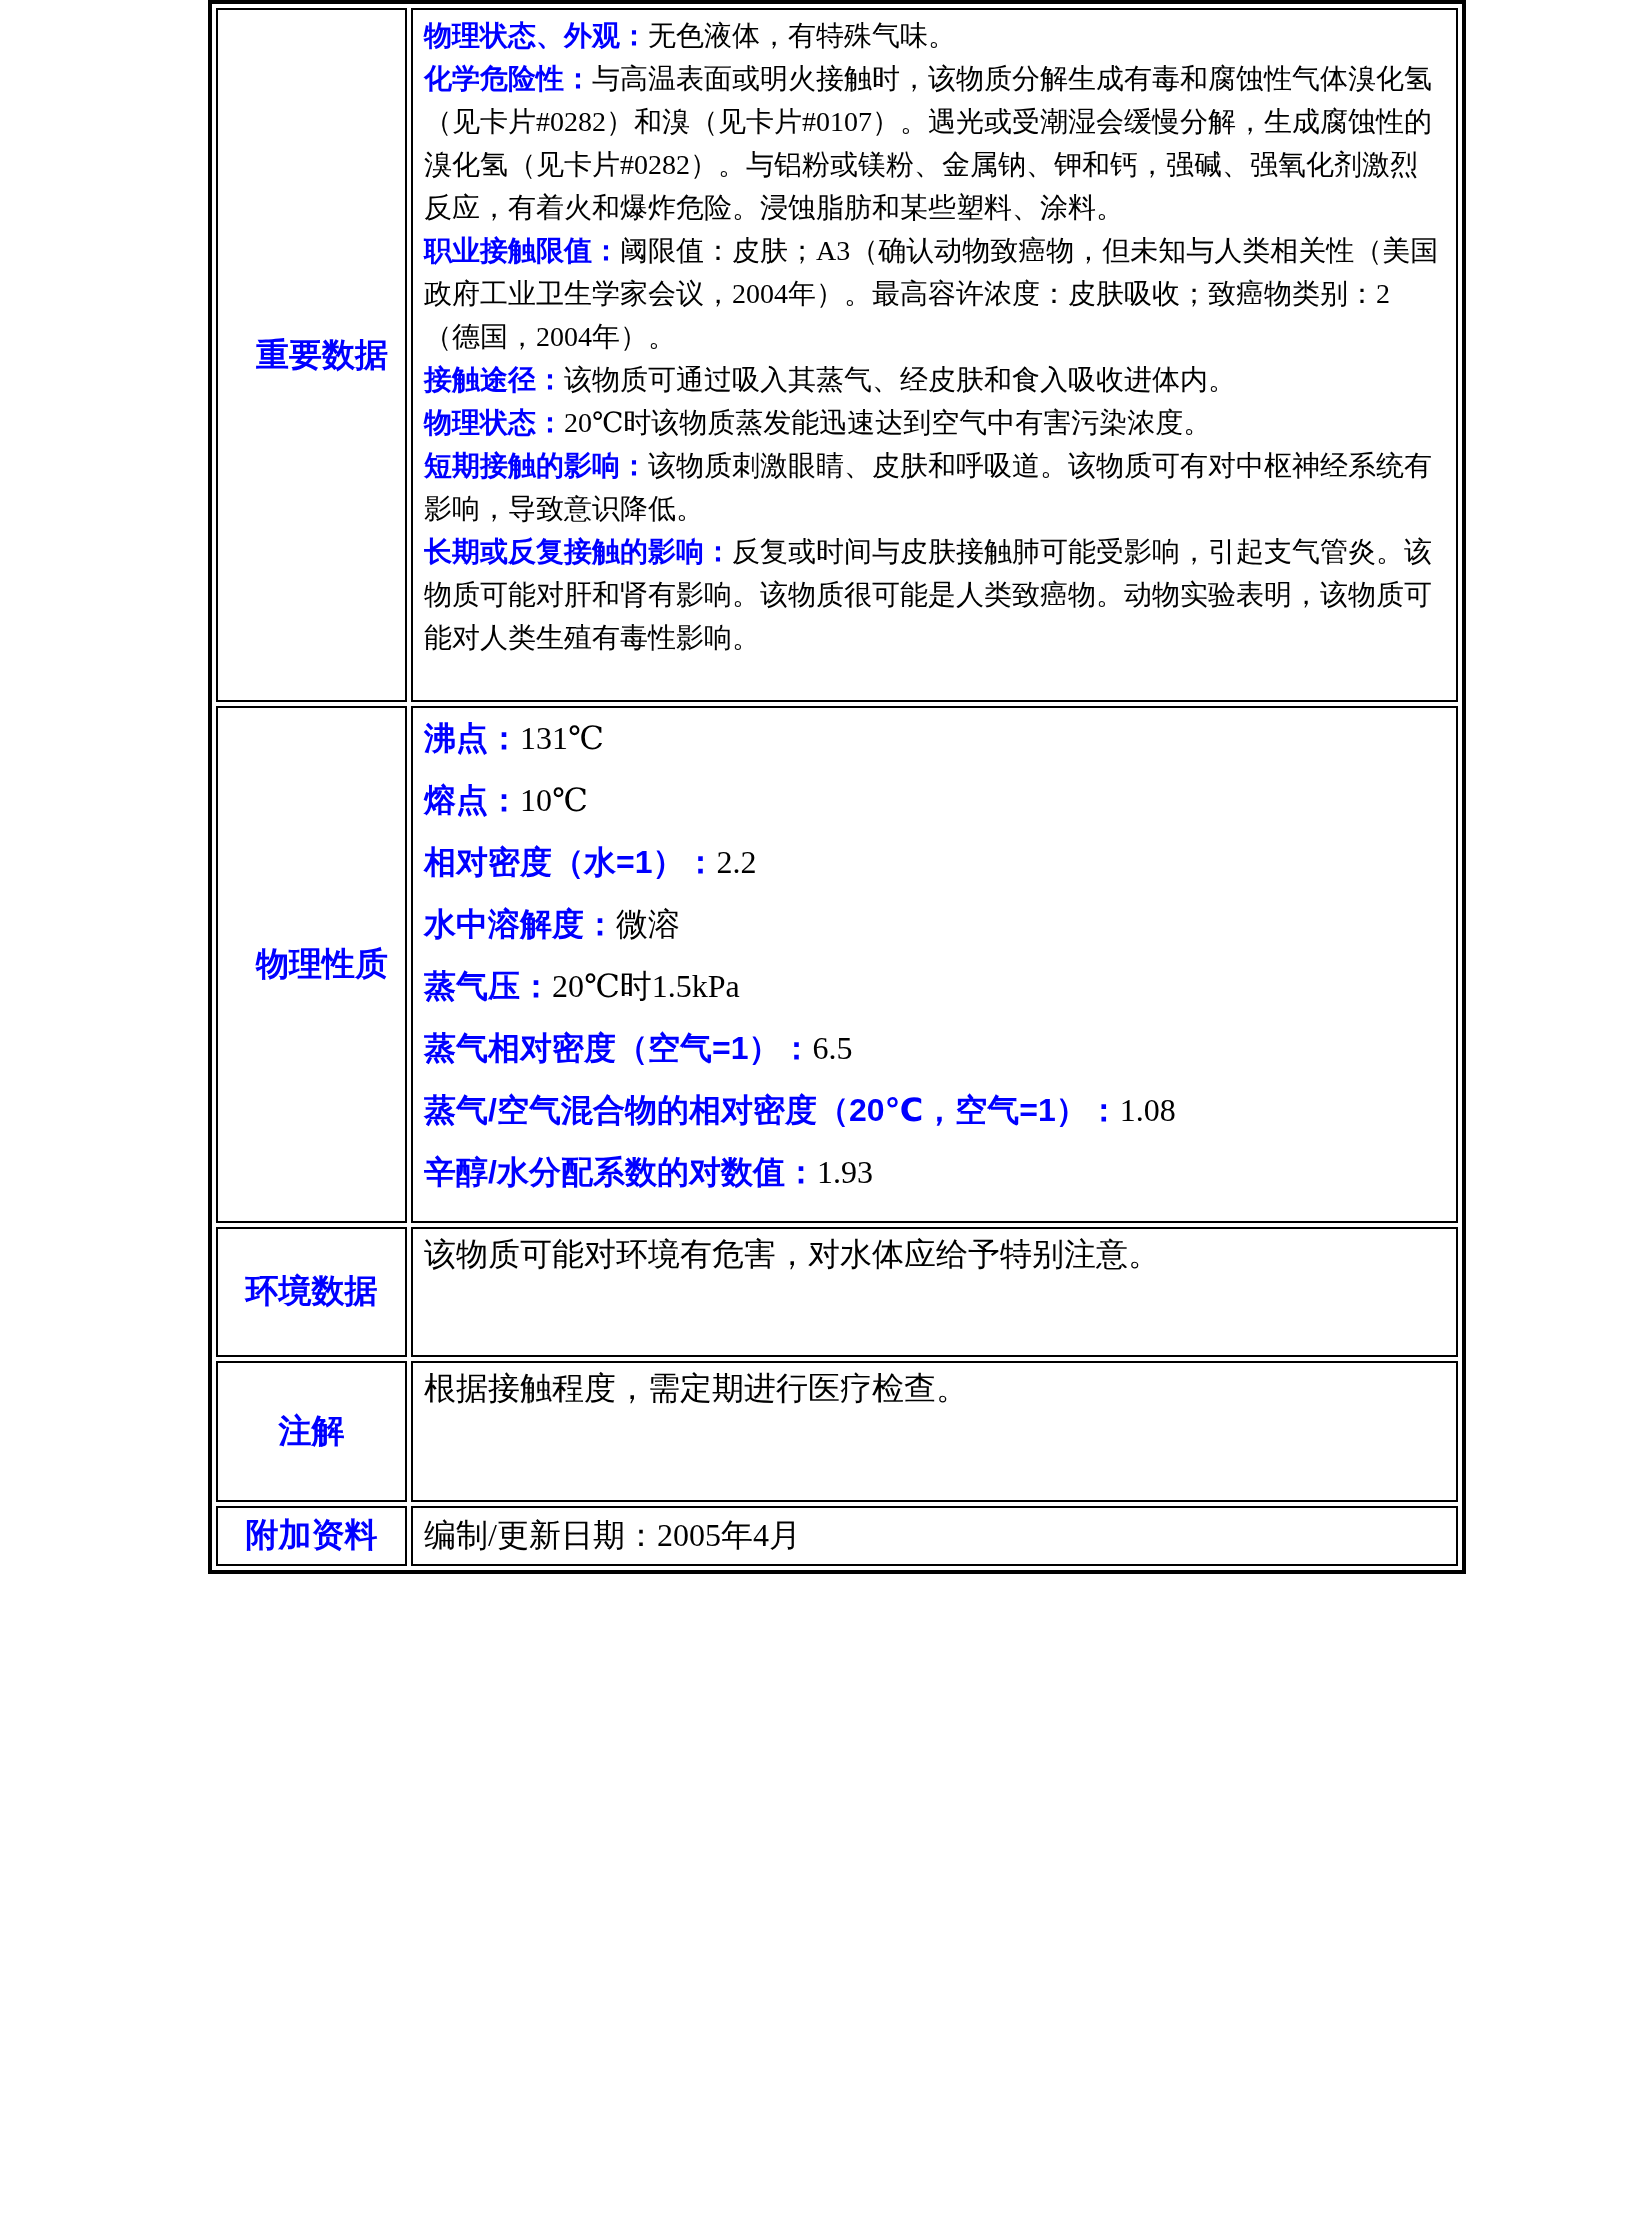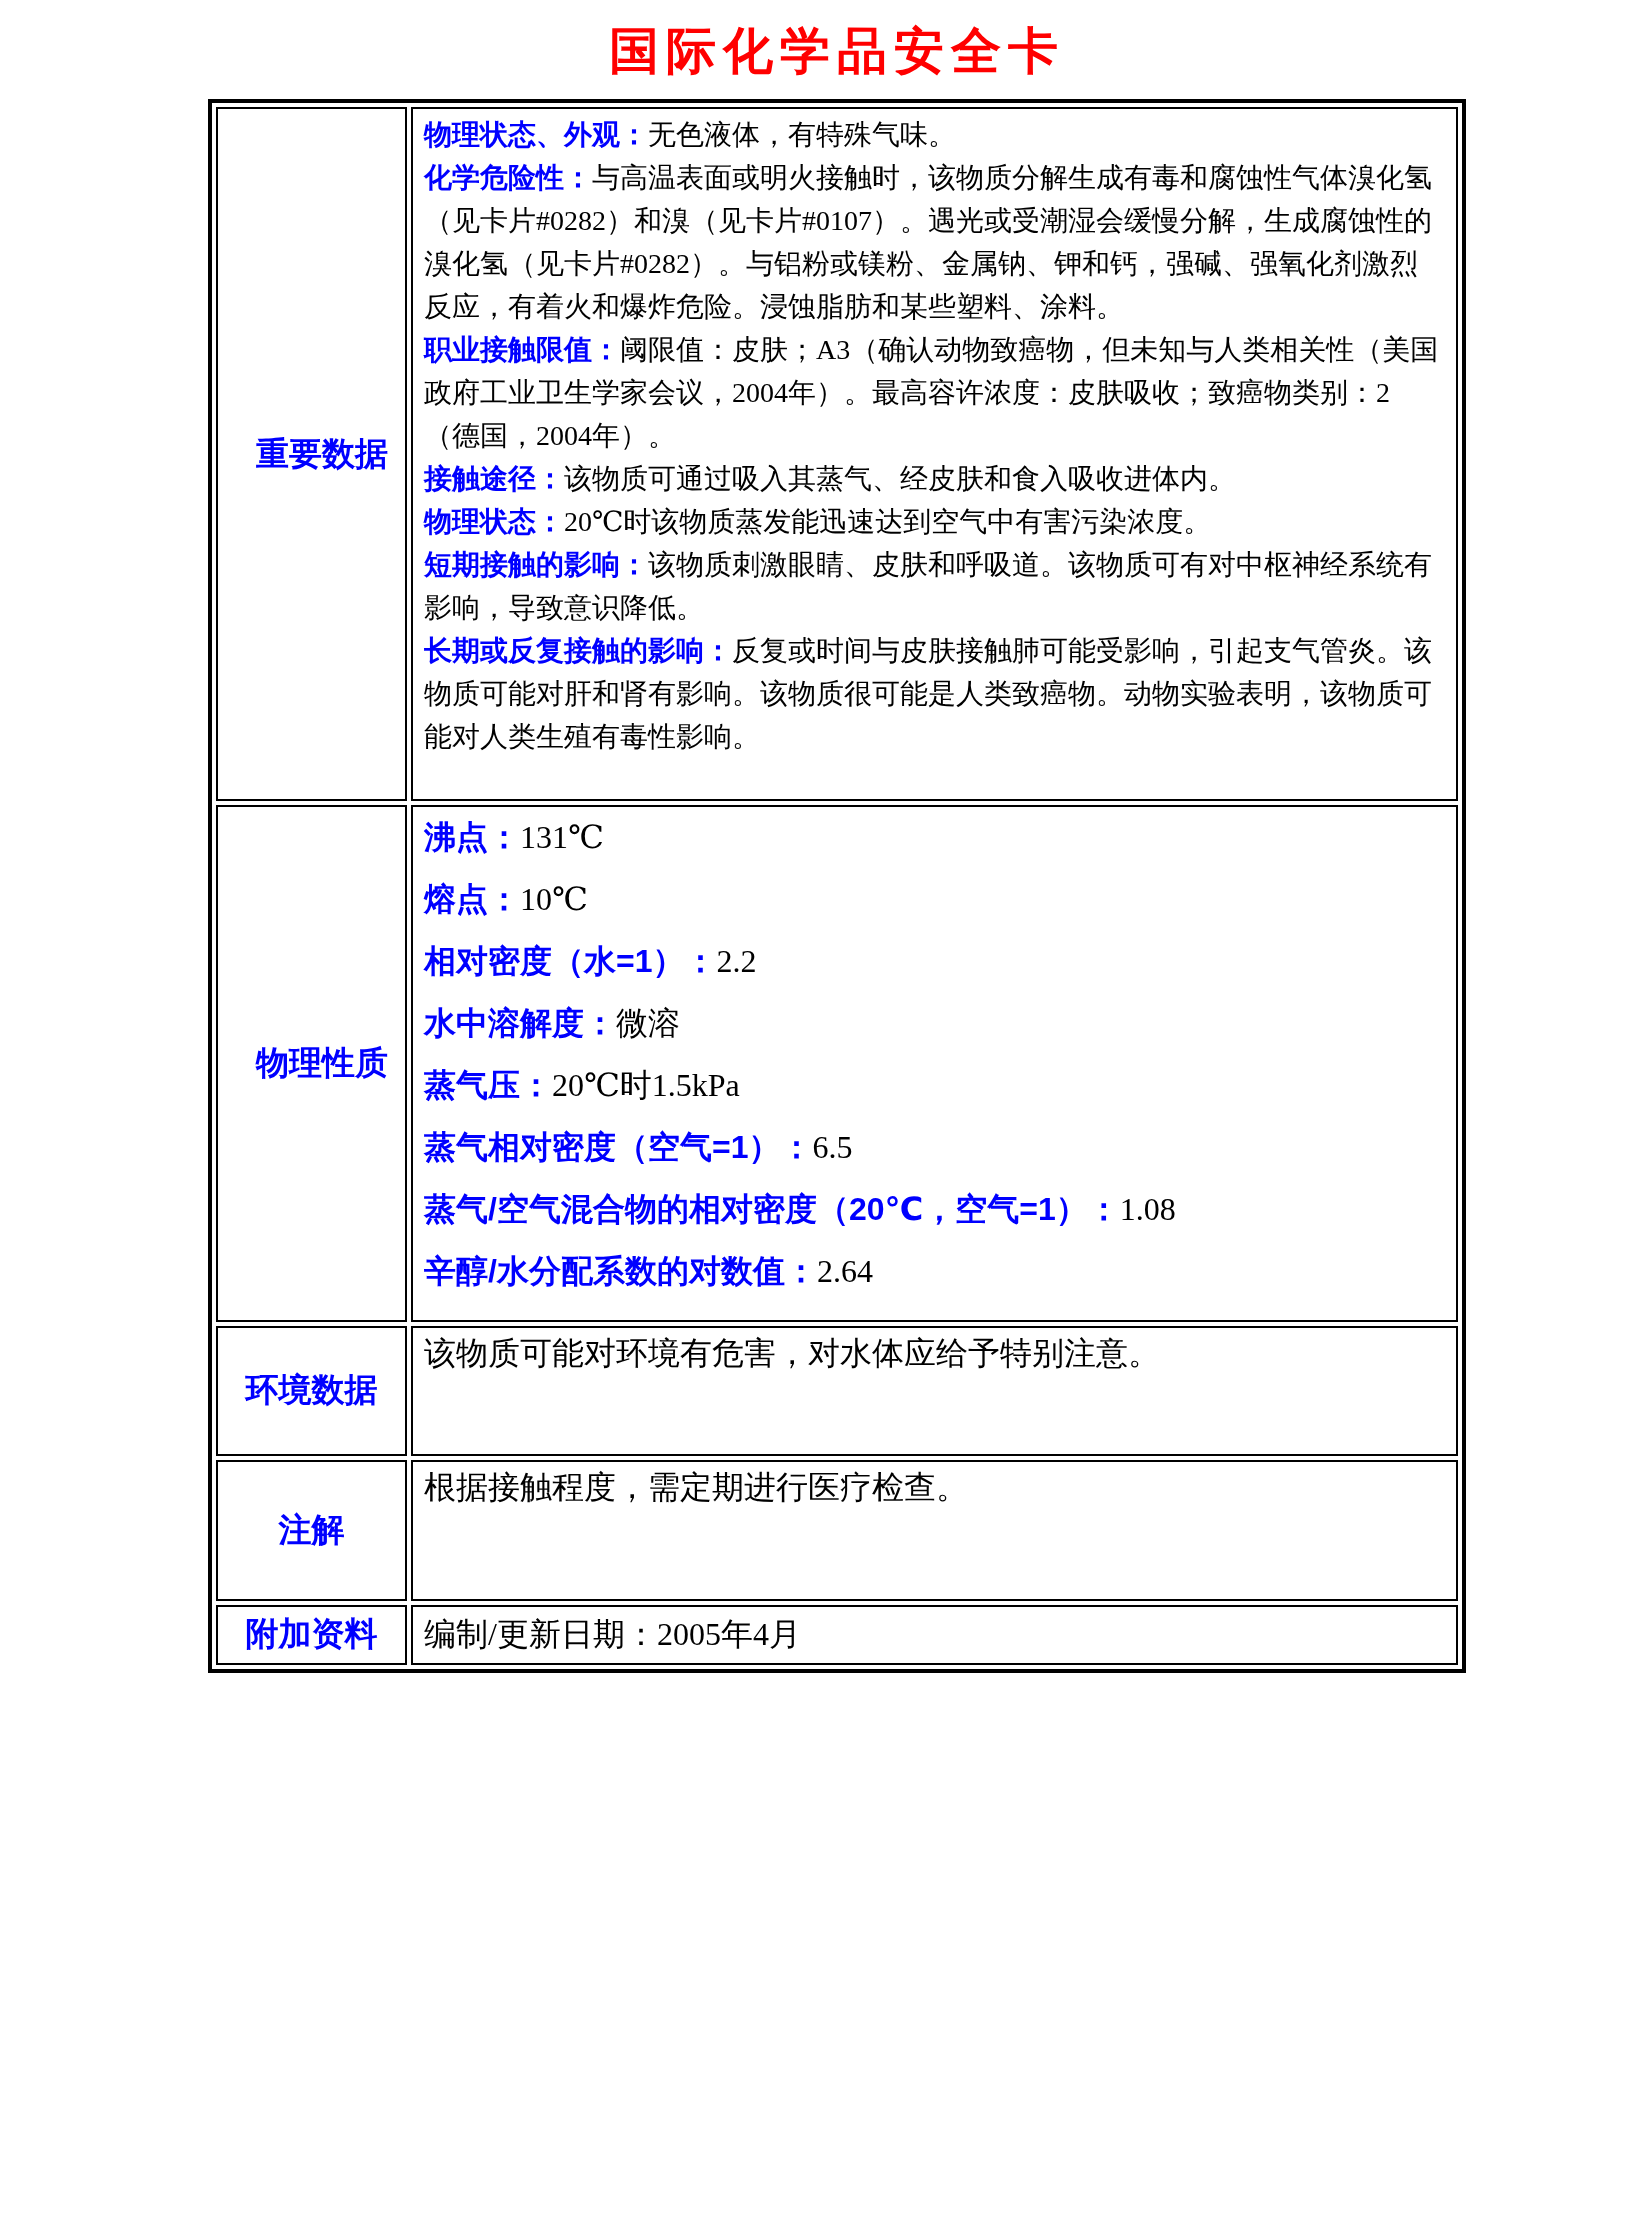--- a/index.html
+++ b/index.html
@@ -35,21 +35,20 @@
   .txt{color:#000;}
   .para{font-size:28px;line-height:43px;text-align:left;}
   .prop-line{font-size:32px;line-height:35px;margin:8.4px 0 27px 0;}
   .cell-text{font-size:32px;line-height:43px;}
 </style>
 </head>
 <body>
 
 <div class="sheet">
 
-  <div class="page-title">国际化学品安全卡</div>
 
   <table class="card">
 
     <tbody>
 
     <tr>
       <td class="rowlabel" style="height:690px;padding-left:24px;">重要数据</td>
       <td>
         <div class="para"><span class="lbl">物理状态、外观：</span><span class="txt">无色液体，有特殊气味。</span></div>
         <div class="para"><span class="lbl">化学危险性：</span><span class="txt">与高温表面或明火接触时，该物质分解生成有毒和腐蚀性气体溴化氢（见卡片#0282）和溴（见卡片#0107）。遇光或受潮湿会缓慢分解，生成腐蚀性的溴化氢（见卡片#0282）。与铝粉或镁粉、金属钠、钾和钙，强碱、强氧化剂激烈反应，有着火和爆炸危险。浸蚀脂肪和某些塑料、涂料。</span></div>
@@ -64,21 +63,21 @@
     <tr>
       <td class="rowlabel" style="height:490px;padding-left:24px;">物理性质</td>
       <td>
         <div class="prop-line"><span class="lbl">沸点：</span><span class="txt">131℃</span></div>
         <div class="prop-line"><span class="lbl">熔点：</span><span class="txt">10℃</span></div>
         <div class="prop-line"><span class="lbl">相对密度（水=1）：</span><span class="txt">2.2</span></div>
         <div class="prop-line"><span class="lbl">水中溶解度：</span><span class="txt">微溶</span></div>
         <div class="prop-line"><span class="lbl">蒸气压：</span><span class="txt">20℃时1.5kPa</span></div>
         <div class="prop-line"><span class="lbl">蒸气相对密度（空气=1）：</span><span class="txt">6.5</span></div>
         <div class="prop-line"><span class="lbl">蒸气/空气混合物的相对密度（20℃，空气=1）：</span><span class="txt">1.08</span></div>
-        <div class="prop-line"><span class="lbl">辛醇/水分配系数的对数值：</span><span class="txt">2.64</span></div>
+        <div class="prop-line"><span class="lbl">辛醇/水分配系数的对数值：</span><span class="txt">1.93</span></div>
       </td>
     </tr>
 
     <tr>
       <td class="rowlabel" style="height:126px;">环境数据</td>
       <td>
         <div class="cell-text">该物质可能对环境有危害，对水体应给予特别注意。</div>
       </td>
     </tr>
 

